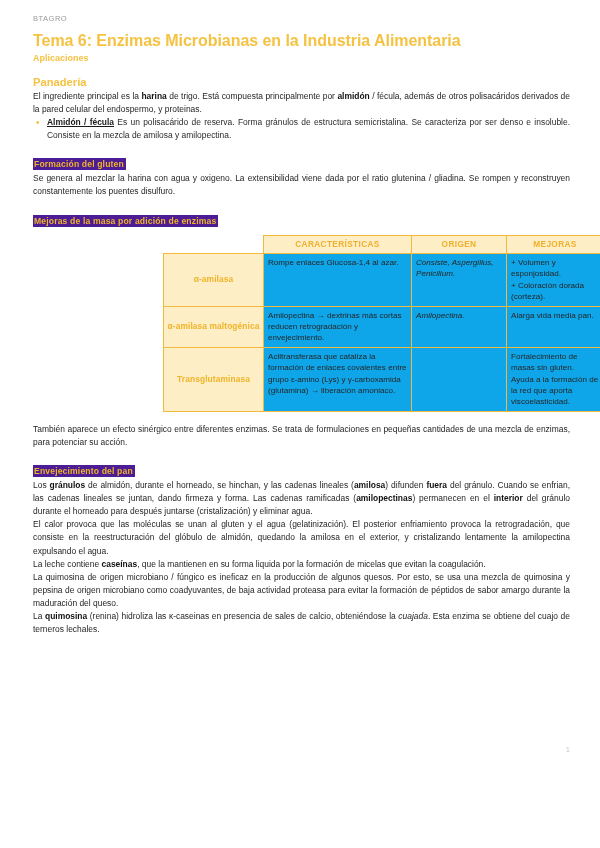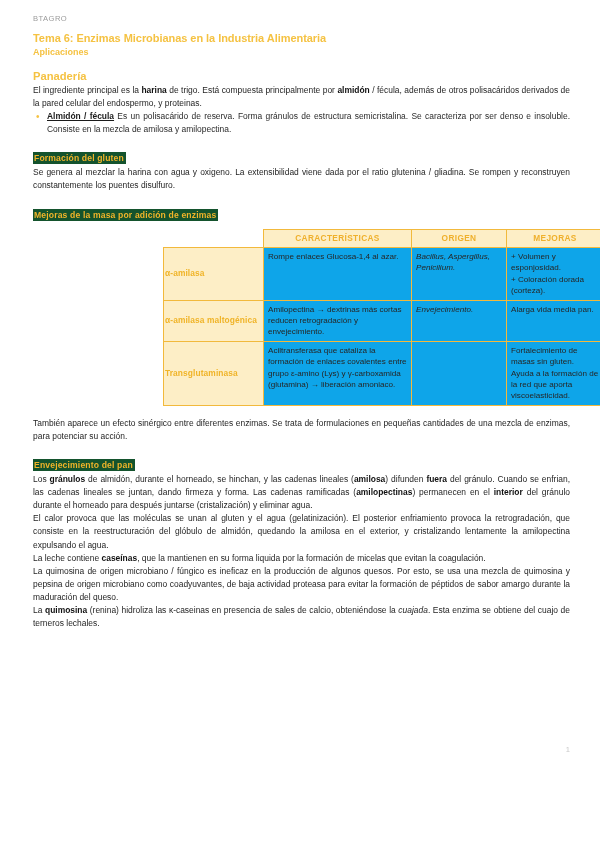--- a/index.html
+++ b/index.html
@@ -25,21 +25,21 @@
 
   
   .kicker {
     font-size: 7.6px;
     letter-spacing: 0.45px;
     color: #9b9b9b;
     margin: 0 0 9px 0;
     font-weight: 400;
   }
   .doc-title {
-    font-size: 11px;
+    font-size: 16px;
     font-weight: bold;
     color: #f5c242;
     margin: 0 0 3px 0;
     letter-spacing: -0.05px;
   }
   .doc-subtitle {
     font-size: 9px;
     font-weight: bold;
     color: #f5c242;
     margin: 0 0 13px 0;
@@ -51,21 +51,21 @@
     font-weight: bold;
     color: #f5c242;
     margin: 0 0 2px 0;
   }
   h3.sub-hl {
     font-size: 8.6px;
     font-weight: bold;
     color: #f0b429;
     margin: 0 0 2px 0;
     display: inline-block;
-    background: #14532d;
+    background: #4c1d95;
     padding: 1px 2px 1px 1px;
     letter-spacing: 0.15px;
   }
   .hl-wrap { margin: 11px 0 0 0; }
 
   
   p.body {
     font-size: 8.45px;
     line-height: 13.1px;
     margin: 0 0 0 0;
@@ -137,20 +137,21 @@
     vertical-align: middle;
   }
   table.enz thead th.blank {
     background: #ffffff;
     border: none;
   }
   table.enz td.namecell {
     background: #fdeec6;
     color: #f0b429;
     font-weight: bold;
+    text-align: center;
     vertical-align: middle;
     font-size: 8.4px;
     letter-spacing: 0.1px;
     padding: 3px 1px;
   }
   table.enz td.txt {
     background: #0ea5e9;
     color: #262626;
   }
 
@@ -200,28 +201,28 @@
         <th class="blank"></th>
         <th>CARACTERÍSTICAS</th>
         <th>ORIGEN</th>
         <th>MEJORAS</th>
       </tr>
     </thead>
     <tbody>
       <tr>
         <td class="namecell">α-amilasa</td>
         <td class="txt">Rompe enlaces Glucosa-1,4 al azar.</td>
-        <td class="txt"><i>Bacillus, Aspergillus, Penicilium.</i></td>
+        <td class="txt"><i>Consiste, Aspergillus, Penicilium.</i></td>
         <td class="txt" style="white-space:pre-line">+ Volumen y esponjosidad.
 + Coloración dorada (corteza).</td>
       </tr>
       <tr>
         <td class="namecell">α-amilasa maltogénica</td>
         <td class="txt">Amilopectina → dextrinas más cortas reducen retrogradación y envejecimiento.</td>
-        <td class="txt"><i>Envejecimiento.</i></td>
+        <td class="txt"><i>Amilopectina.</i></td>
         <td class="txt" style="white-space:pre-line">Alarga vida media pan.</td>
       </tr>
       <tr>
         <td class="namecell">Transglutaminasa</td>
         <td class="txt">Aciltransferasa que cataliza la formación de enlaces covalentes entre grupo ε-amino (Lys) y γ-carboxamida (glutamina) → liberación amoniaco.</td>
         <td class="txt"></td>
         <td class="txt" style="white-space:pre-line">Fortalecimiento de masas sin gluten.
 Ayuda a la formación de la red que aporta viscoelasticidad.</td>
       </tr>
     </tbody>

